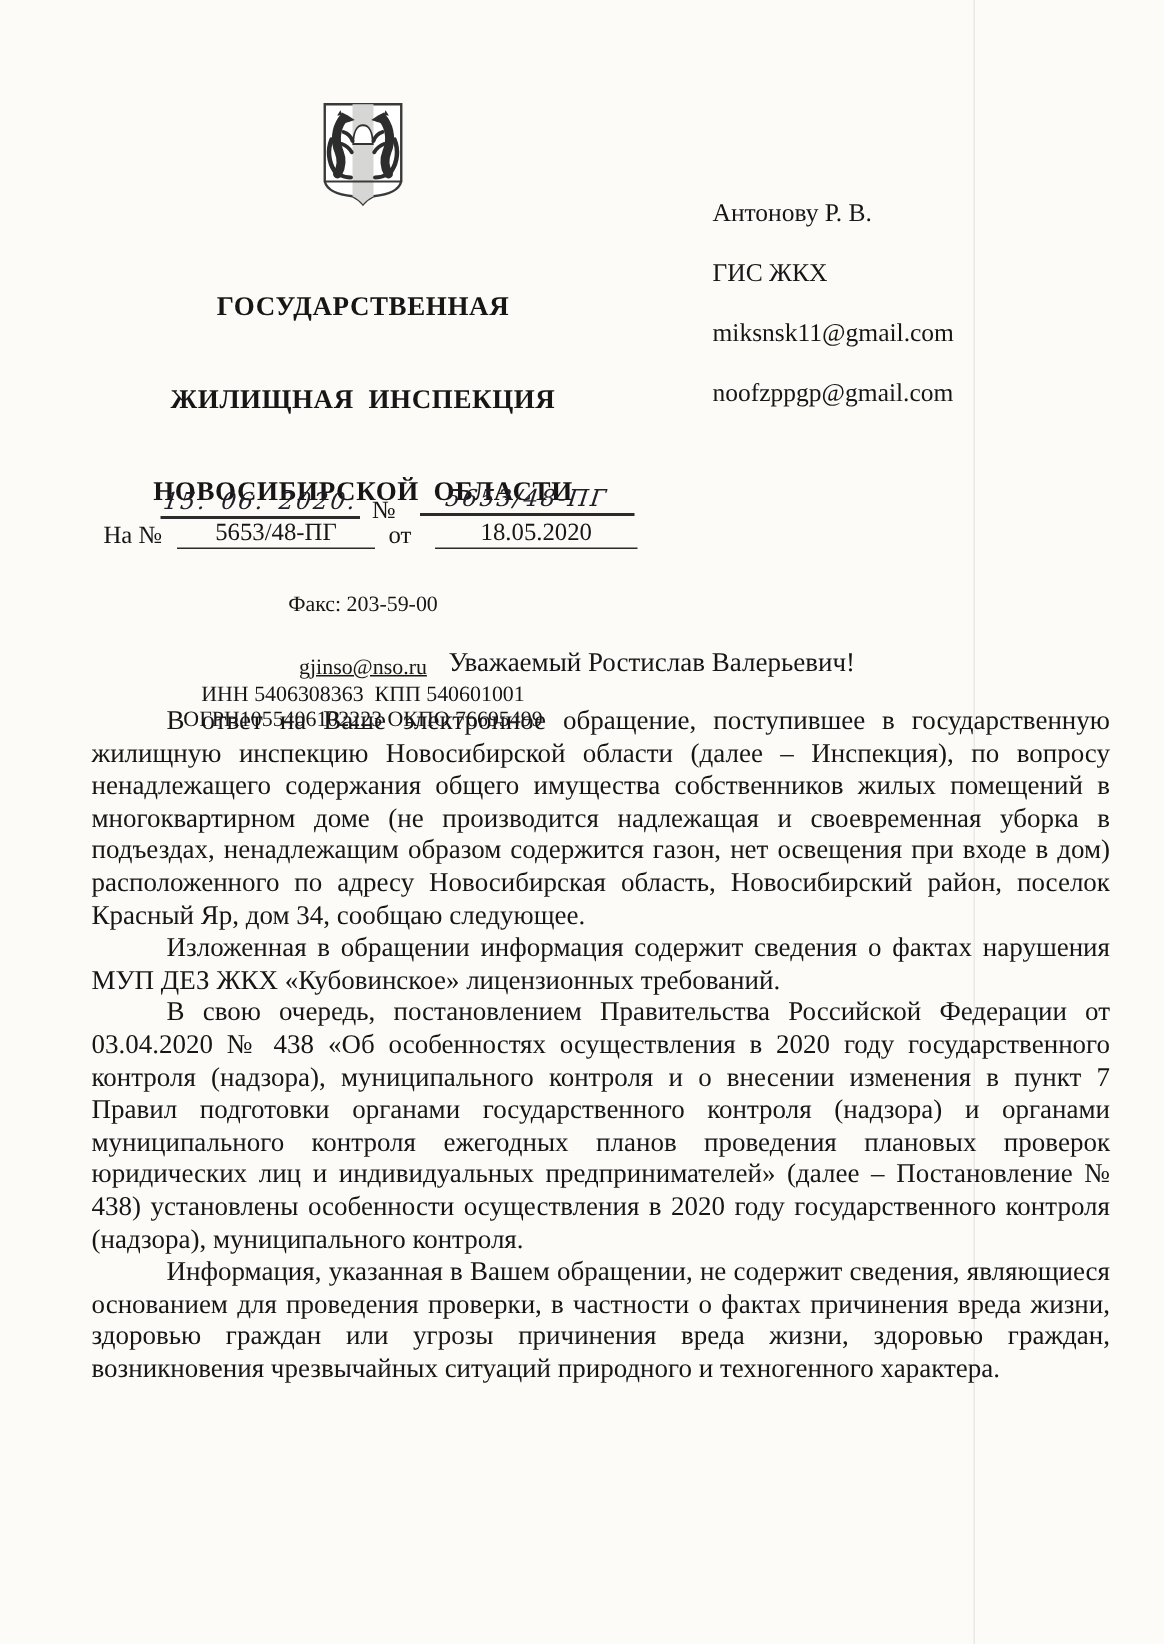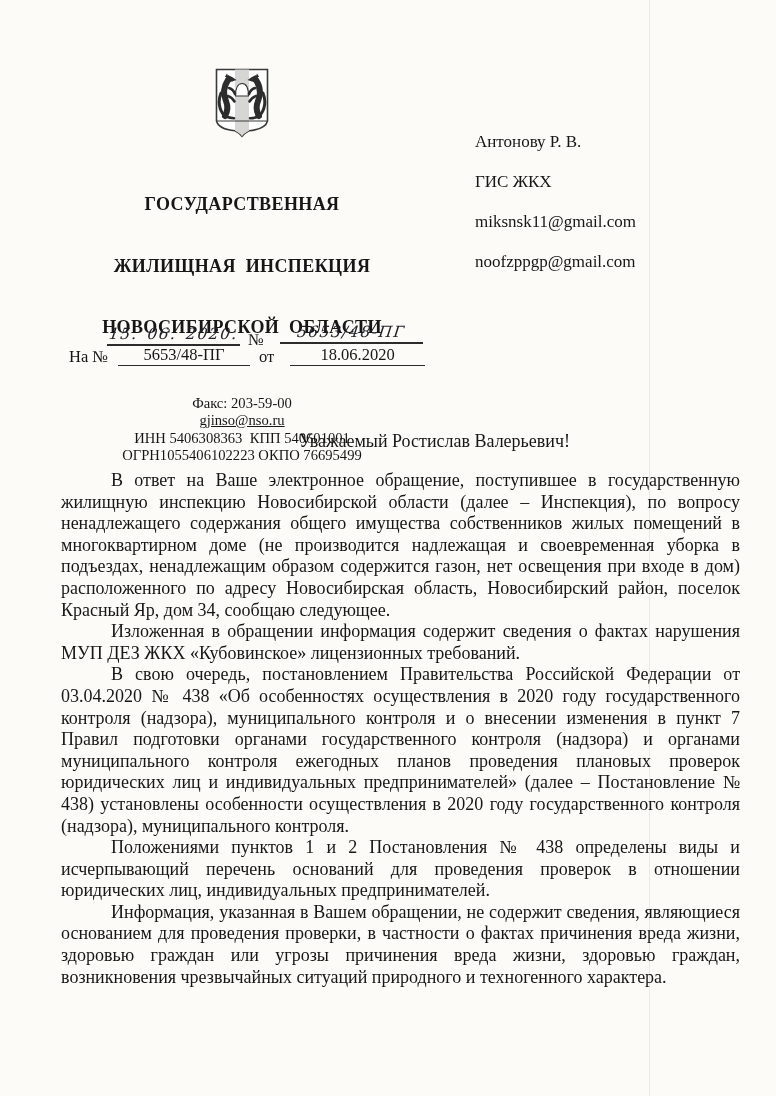--- a/index.html
+++ b/index.html
@@ -22,21 +22,21 @@
     text-align:center;
   }
   .emblem{display:block;margin:67px auto 0 auto;}
   .org-name{
     margin-top:14px;
     font-weight:bold;font-size:18px;line-height:20.5px;
     letter-spacing:0.4px;white-space:pre;
   }
   .contacts{margin-top:16px;font-size:14.6px;line-height:17.6px;}
   .contacts .pre{white-space:pre;}
-  .u{text-decoration:underline;}
+  .u{text-decoration:underline;margin-top:25px;}
   
   .recipient{
     position:absolute;left:475px;top:131px;
     font-size:17px;line-height:21px;
   }
   .recipient div{margin-bottom:19px;}
   
   .ref-label{position:absolute;font-size:16.5px;white-space:nowrap;}
   .field{
     position:absolute;text-align:center;
@@ -143,26 +143,25 @@
   <span class="ref-label" style="left:248px;top:330px;">№</span>
 
   <span class="field" style="left:280px;top:322px;width:143px;border-bottom-width:2px;"><span class="hw">5653/48-ПГ</span></span>
 
   <span class="ref-label" style="left:69px;top:347px;">На №</span>
 
   <span class="field" style="left:118px;top:345px;width:132px;">5653/48-ПГ</span>
 
   <span class="ref-label" style="left:259px;top:347px;">от</span>
 
-  <span class="field" style="left:290px;top:345px;width:135px;">18.06.2020</span>
+  <span class="field" style="left:290px;top:345px;width:135px;">18.05.2020</span>
 
 
   <div class="salutation">Уважаемый Ростислав Валерьевич!</div>
 
   <div class="body-text">
     <p>В ответ на Ваше электронное обращение, поступившее в государственную жилищную инспекцию Новосибирской области (далее – Инспекция), по вопросу ненадлежащего содержания общего имущества собственников жилых помещений в многоквартирном доме (не производится надлежащая и своевременная уборка в подъездах, ненадлежащим образом содержится газон, нет освещения при входе в дом) расположенного по адресу Новосибирская область, Новосибирский район, поселок Красный Яр, дом 34, сообщаю следующее.</p>
     <p>Изложенная в обращении информация содержит сведения о фактах нарушения МУП ДЕЗ ЖКХ «Кубовинское» лицензионных требований.</p>
     <p>В свою очередь, постановлением Правительства Российской Федерации от 03.04.2020 № 438 «Об особенностях осуществления в 2020 году государственного контроля (надзора), муниципального контроля и о внесении изменения в пункт 7 Правил подготовки органами государственного контроля (надзора) и органами муниципального контроля ежегодных планов проведения плановых проверок юридических лиц и индивидуальных предпринимателей» (далее – Постановление № 438) установлены особенности осуществления в 2020 году государственного контроля (надзора), муниципального контроля.</p>
-    <p>Положениями пунктов 1 и 2 Постановления № 438 определены виды и исчерпывающий перечень оснований для проведения проверок в отношении юридических лиц, индивидуальных предпринимателей.</p>
     <p>Информация, указанная в Вашем обращении, не содержит сведения, являющиеся основанием для проведения проверки, в частности о фактах причинения вреда жизни, здоровью граждан или угрозы причинения вреда жизни, здоровью граждан, возникновения чрезвычайных ситуаций природного и техногенного характера.</p>
   </div>
 
 </div>
 
 </body></html>

